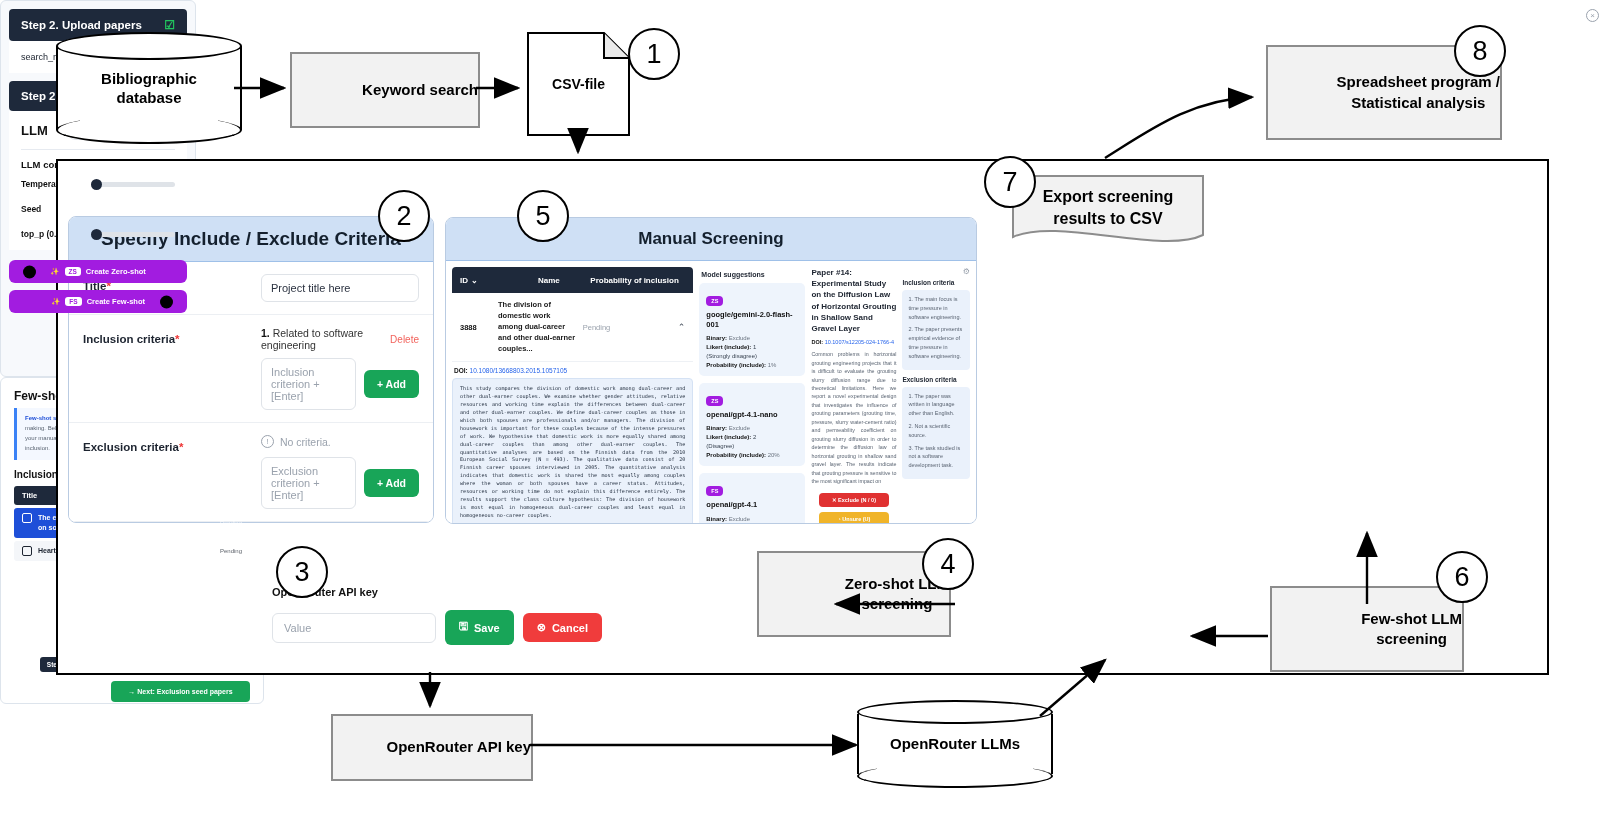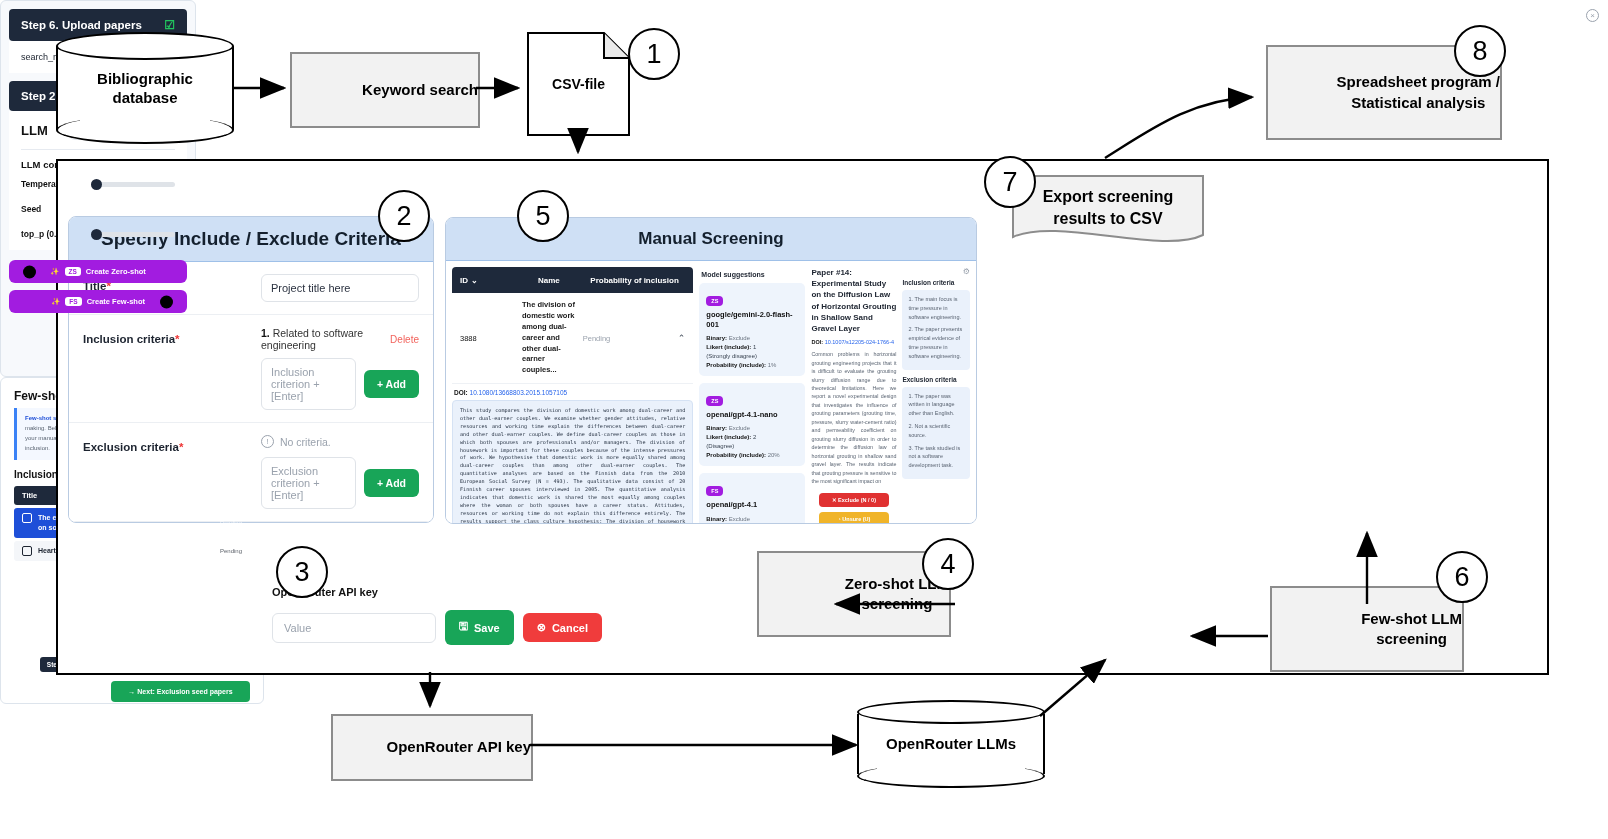--- a/index.html
+++ b/index.html
@@ -1,21 +1,21 @@
 <!DOCTYPE html>
 <html><head>
 <meta charset="utf-8">
 <style>
   html,body{margin:0;padding:0;background:#ffffff;}
   body{width:1608px;height:839px;position:relative;font-family:"Liberation Sans",sans-serif;overflow:hidden;}
   
   .fc-box{position:absolute;background:#f2f2f2;border:2px solid #8c8c8c;
           display:flex;align-items:center;justify-content:flex-end;text-align:center;
           font-weight:bold;color:#000;line-height:1.35;}
-  .cyl{position:absolute;}
+  .cyl{position:absolute;padding-left:8px;}
   .cyl .body{position:absolute;left:0;right:0;top:14px;bottom:14px;background:#fff;border-left:2px solid #000;border-right:2px solid #000;}
   .cyl .top{position:absolute;left:0;right:0;top:0;height:28px;border:2px solid #000;border-radius:50%;background:#fff;box-sizing:border-box;}
   .cyl .bot{position:absolute;left:0;right:0;bottom:0;height:28px;border:2px solid #000;border-radius:50%;background:#fff;box-sizing:border-box;border-top:none;}
   .cyl .lbl{position:absolute;left:0;right:0;top:0;bottom:0;display:flex;align-items:center;justify-content:center;
             text-align:center;font-weight:bold;line-height:1.3;z-index:3;}
   .badge{position:absolute;width:48px;height:48px;border-radius:50%;border:2.5px solid #000;background:#fff;
          display:flex;align-items:center;justify-content:center;font-size:27px;color:#000;z-index:40;
          font-family:"Liberation Sans",sans-serif;}
   .outer-frame{position:absolute;left:56px;top:159px;width:1489px;height:512px;border:2px solid #000;background:#fff;}
   
@@ -48,21 +48,21 @@
   .ms-col1{width:250px;}
   .ms-col2{width:110px;}
   .ms-col3{width:88px;}
   .ms-col4{width:70px;}
   .thead{background:#1e293b;color:#fff;display:flex;align-items:center;height:26px;border-radius:4px 4px 0 0;
          font-size:8px;font-weight:bold;padding:0 8px;box-sizing:border-box;}
   .thead .c-id{width:38px;display:flex;gap:3px;align-items:center;}
   .thead .c-nm{flex:1;padding-left:40px;}
   .thead .c-pb{width:95px;}
   .trow{display:flex;align-items:center;padding:7px 8px;font-size:7.5px;box-sizing:border-box;border-bottom:1px solid #eef1f5;}
-  .trow .c-id{width:62px;font-weight:normal;color:#111;}
+  .trow .c-id{width:38px;font-weight:bold;color:#111;}
   .trow .c-nm{flex:1;font-weight:bold;color:#1a1a1a;line-height:1.45;padding-right:6px;}
   .trow .c-pb{width:95px;color:#9aa2ad;}
   .doi{font-size:6.5px;color:#2563eb;padding:5px 2px 4px 2px;}
   .doi b{color:#111;}
   .abstract{background:#eaf1fb;border:1px solid #d5e2f4;border-radius:4px;padding:6px 7px;
             font-family:"DejaVu Sans Mono",monospace;font-size:5.1px;line-height:1.55;color:#243041;text-align:justify;}
   .sub-h{font-size:7px;font-weight:bold;color:#1d2430;margin:4px 0 5px 2px;}
   .msug{background:#eef4fc;border-radius:5px;padding:6px 7px;margin-bottom:7px;}
   .chip{display:inline-block;background:#a21ce0;color:#fff;font-size:5.5px;font-weight:bold;border-radius:4px;padding:2px 5px;margin-bottom:4px;}
   .mname{font-size:7.5px;font-weight:bold;color:#111;line-height:1.35;margin-bottom:4px;}
@@ -351,21 +351,21 @@
         <div>3. The task studied is not a software development task.</div>
       </div>
     </div>
 
   </div>
 </div>
 <div class="badge" style="left:517px;top:190px;">5</div>
 
 <div id="taskcard">
   <div class="step-h">
-    <span>Step 6. Upload papers</span>
+    <span>Step 2. Upload papers</span>
     <span style="color:#22c55e;font-size:12px;">☑</span>
   </div>
   <div class="step-body" style="padding:11px 12px;">
     <span>search_results.csv (3891 papers)</span>
   </div>
   <div class="step-h">
     <span>Step 2. Create task</span>
   </div>
   <div class="step-body">
     <div class="llm-row">

